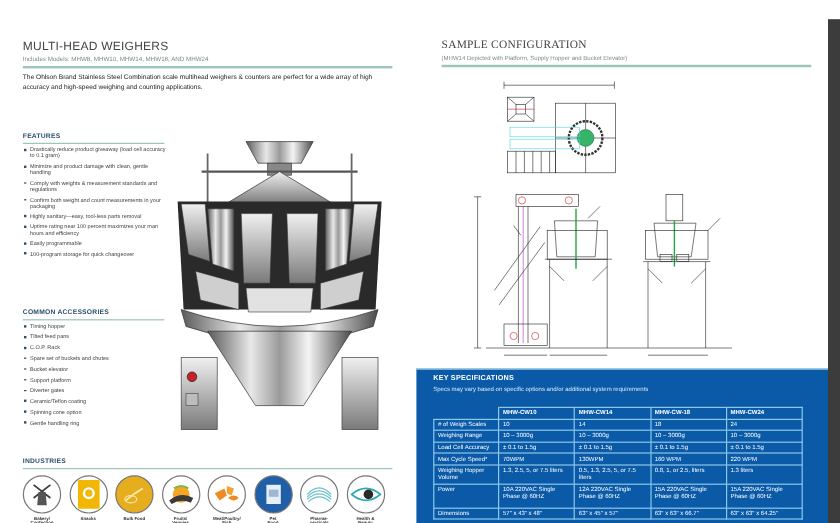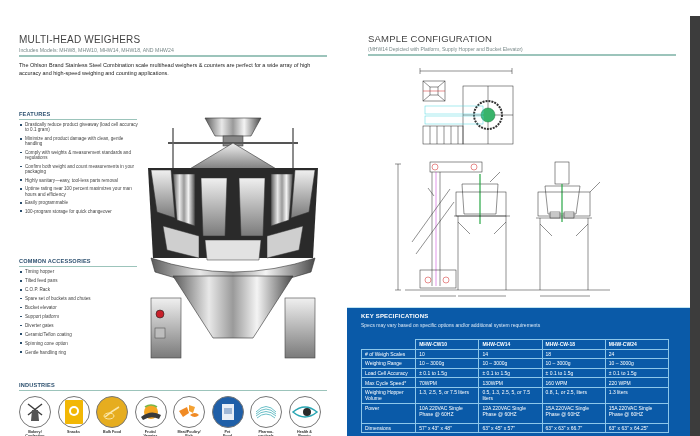--- a/index.html
+++ b/index.html
@@ -22,21 +22,21 @@
   ul.blist li::before { content: ""; position: absolute; left: 1px; top: 1.8px; width: 1.8px; height: 1.8px; background: #2b4f6e; }
   ul.acc li { margin-bottom: 3.55px; }
 
   .machine { position: absolute; left: 143px; top: 92px; width: 180px; height: 268px; }
 
   .industries { position: absolute; left: 19px; top: 380px; display: flex; gap: 6.5px; }
   .ind { width: 32px; display: flex; flex-direction: column; align-items: center; }
   .ind .circ { width: 32px; height: 32px; border-radius: 50%; border: 1.2px solid #777; display: flex; align-items: center; justify-content: center; background: #fff; overflow: hidden; }
   .ind .lbl { font-size: 3.7px; font-weight: bold; color: #333; text-align: center; line-height: 4.4px; margin-top: 2px; white-space: pre-line; }
 
-  .r-title { position: absolute; left: 368px; top: 17px; font-size: 9.5px; color: #444; letter-spacing: 0.2px; }
+  .r-title { position: absolute; left: 368px; top: 17px; font-size: 9.5px; color: #444; letter-spacing: 0.2px; font-family: Liberation Serif, serif; }
   .r-sub { position: absolute; left: 368px; top: 30px; font-size: 5px; color: #7a8a8a; }
 
   .drawing { position: absolute; left: 390px; top: 48px; width: 240px; height: 250px; }
 
   .specs { position: absolute; left: 347px; top: 291px; width: 343px; height: 145px; background: #0a5aa8; border-top: 1px solid #bfe4f2; }
   .specs-title { position: absolute; left: 14px; top: 5px; font-size: 6px; font-weight: bold; color: #fff; letter-spacing: 0.2px; }
   .specs-sub { position: absolute; left: 14px; top: 14px; font-size: 5px; color: #dce9f6; }
   table.spec { position: absolute; left: 14px; top: 31px; border-collapse: collapse; width: 308px; }
   table.spec td, table.spec th { border: 1px solid #8dc7ea; font-size: 5px; color: #fff; padding: 1.2px 3px; line-height: 6.2px; text-align: left; vertical-align: top; font-weight: normal; }
   table.spec th { font-weight: bold; }

